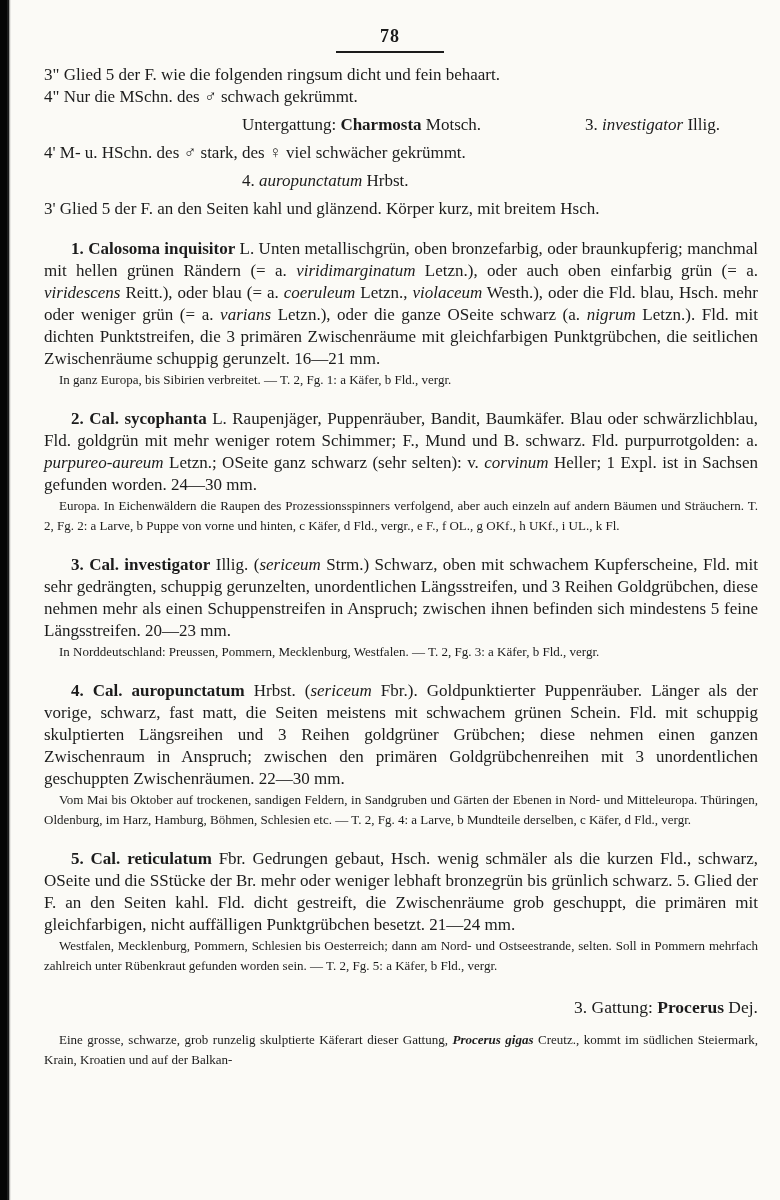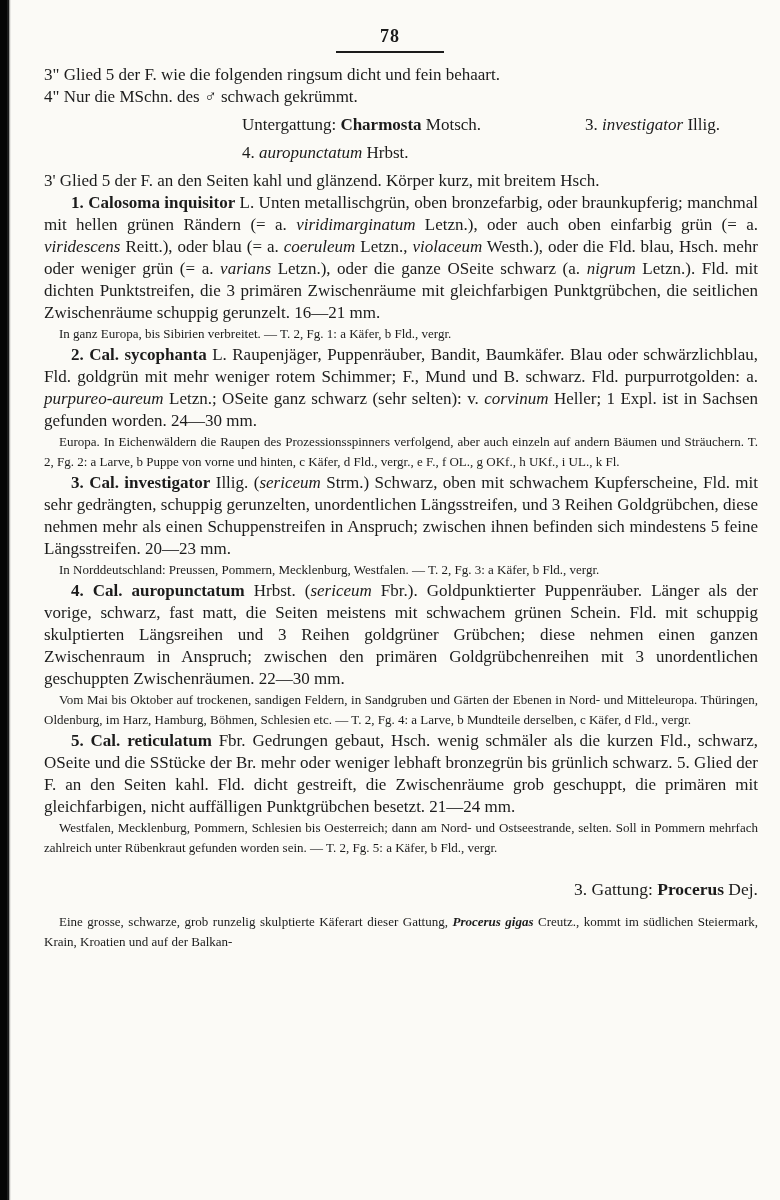--- a/index.html
+++ b/index.html
@@ -17,21 +17,21 @@
   }
   .page-header { padding-top: 26px; }
   .pageno { text-align: center; font-size: 18px; font-weight: bold; letter-spacing: 1px; }
   .rule { width: 108px; height: 2px; background: var(--ink, #1b1b1b); margin: 4px auto 0; }
   .text-body {
     position: absolute; left: 44px; top: 64px; width: 714px;
     text-align: justify;
   }
   .block { margin: 0; }
   p.key { font-size: 17px; line-height: 22px; text-indent: 0; }
-  p.species { font-size: 17px; line-height: 22px; text-indent: 27px; margin-top: 0; }
+  p.species { font-size: 17px; line-height: 22px; text-indent: 27px; margin-top: 18px; }
   p.note, p.final { font-size: 13px; line-height: 20px; text-indent: 15px; }
   div.subgenus {
     display: flex; justify-content: space-between; align-items: baseline;
     font-size: 17px; line-height: 22px;
     margin: 6px 0 6px; padding-left: 198px; padding-right: 38px;
     text-align: left;
   }
   p.heading { text-align: right; text-indent: 0; font-size: 17.5px; line-height: 22px; margin: 20px 0 12px; }
   .s-n { font-weight: normal; font-style: normal; }
   .s-b { font-weight: bold; }
@@ -47,20 +47,21 @@
     <div class="pageno">78</div>
     <div class="rule"></div>
   </header>
   <main class="text-body">
       <p class="block key"><span class="s-n">3" Glied 5 der F. wie die folgenden ringsum dicht und fein behaart.</span></p>
       <p class="block key"><span class="s-n">4" Nur die MSchn. des ♂ schwach gekrümmt.</span></p>
       <div class="block subgenus">
         <span class="sg-left"><span class="s-n">Untergattung: </span><span class="s-b">Charmosta</span><span class="s-n"> Motsch.</span></span>
         <span class="sg-right"><span class="s-n">3. </span><span class="s-i">investigator</span><span class="s-n"> Illig.</span></span>
       </div>
+      <p class="block key"><span class="s-n">4' M- u. HSchn. des ♂ stark, des ♀ viel schwächer gekrümmt.</span></p>
       <div class="block subgenus">
         <span class="sg-right"><span class="s-n">4. </span><span class="s-i">auropunctatum</span><span class="s-n"> Hrbst.</span></span>
       </div>
       <p class="block key"><span class="s-n">3' Glied 5 der F. an den Seiten kahl und glänzend. Körper kurz, mit breitem Hsch.</span></p>
       <p class="block species"><span class="s-b">1. Calosoma inquisitor</span><span class="s-n"> L. Unten metallischgrün, oben bronzefarbig, oder braunkupferig; manchmal mit hellen grünen Rändern (= a. </span><span class="s-i">viridimarginatum</span><span class="s-n"> Letzn.), oder auch oben einfarbig grün (= a. </span><span class="s-i">viridescens</span><span class="s-n"> Reitt.), oder blau (= a. </span><span class="s-i">coeruleum</span><span class="s-n"> Letzn., </span><span class="s-i">violaceum</span><span class="s-n"> Westh.), oder die Fld. blau, Hsch. mehr oder weniger grün (= a. </span><span class="s-i">varians</span><span class="s-n"> Letzn.), oder die ganze OSeite schwarz (a. </span><span class="s-i">nigrum</span><span class="s-n"> Letzn.). Fld. mit dichten Punktstreifen, die 3 primären Zwischenräume mit gleichfarbigen Punktgrübchen, die seitlichen Zwischenräume schuppig gerunzelt. 16—21 mm.</span></p>
       <p class="block note"><span class="s-n">In ganz Europa, bis Sibirien verbreitet. — T. 2, Fg. 1: a Käfer, b Fld., vergr.</span></p>
       <p class="block species"><span class="s-b">2. Cal. sycophanta</span><span class="s-n"> L. Raupenjäger, Puppenräuber, Bandit, Baumkäfer. Blau oder schwärzlichblau, Fld. goldgrün mit mehr weniger rotem Schimmer; F., Mund und B. schwarz. Fld. purpurrotgolden: a. </span><span class="s-i">purpureo-aureum</span><span class="s-n"> Letzn.; OSeite ganz schwarz (sehr selten): v. </span><span class="s-i">corvinum</span><span class="s-n"> Heller; 1 Expl. ist in Sachsen gefunden worden. 24—30 mm.</span></p>
       <p class="block note"><span class="s-n">Europa. In Eichenwäldern die Raupen des Prozessionsspinners verfolgend, aber auch einzeln auf andern Bäumen und Sträuchern. T. 2, Fg. 2: a Larve, b Puppe von vorne und hinten, c Käfer, d Fld., vergr., e F., f OL., g OKf., h UKf., i UL., k Fl.</span></p>
       <p class="block species"><span class="s-b">3. Cal. investigator</span><span class="s-n"> Illig. (</span><span class="s-i">sericeum</span><span class="s-n"> Strm.) Schwarz, oben mit schwachem Kupferscheine, Fld. mit sehr gedrängten, schuppig gerunzelten, unordentlichen Längsstreifen, und 3 Reihen Goldgrübchen, diese nehmen mehr als einen Schuppenstreifen in Anspruch; zwischen ihnen befinden sich mindestens 5 feine Längsstreifen. 20—23 mm.</span></p>
       <p class="block note"><span class="s-n">In Norddeutschland: Preussen, Pommern, Mecklenburg, Westfalen. — T. 2, Fg. 3: a Käfer, b Fld., vergr.</span></p>

